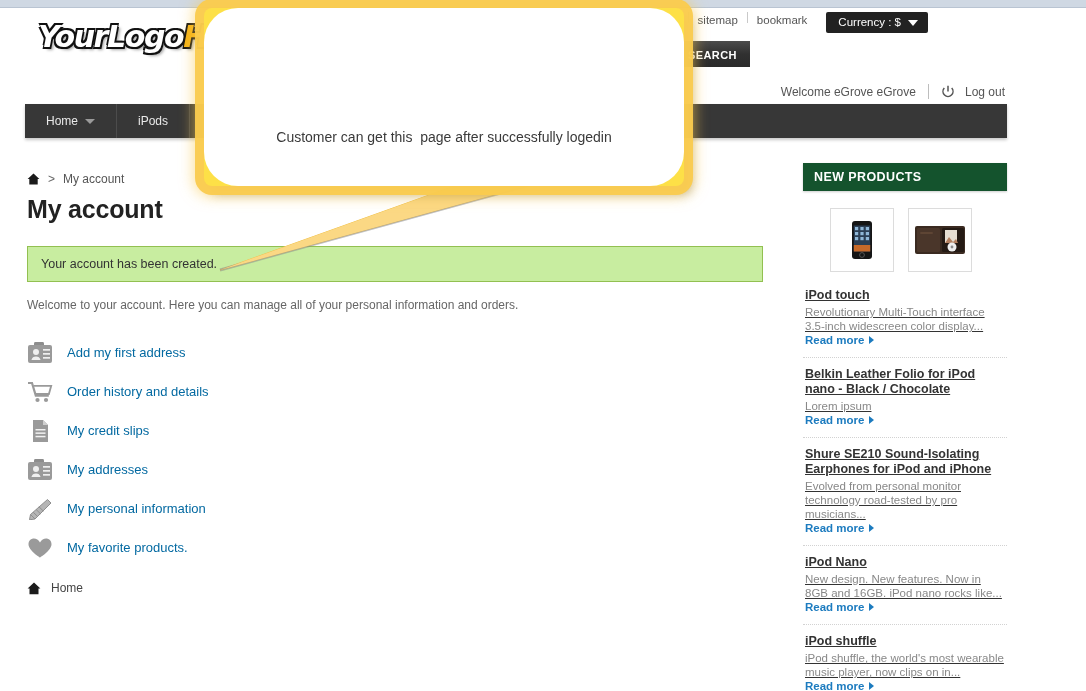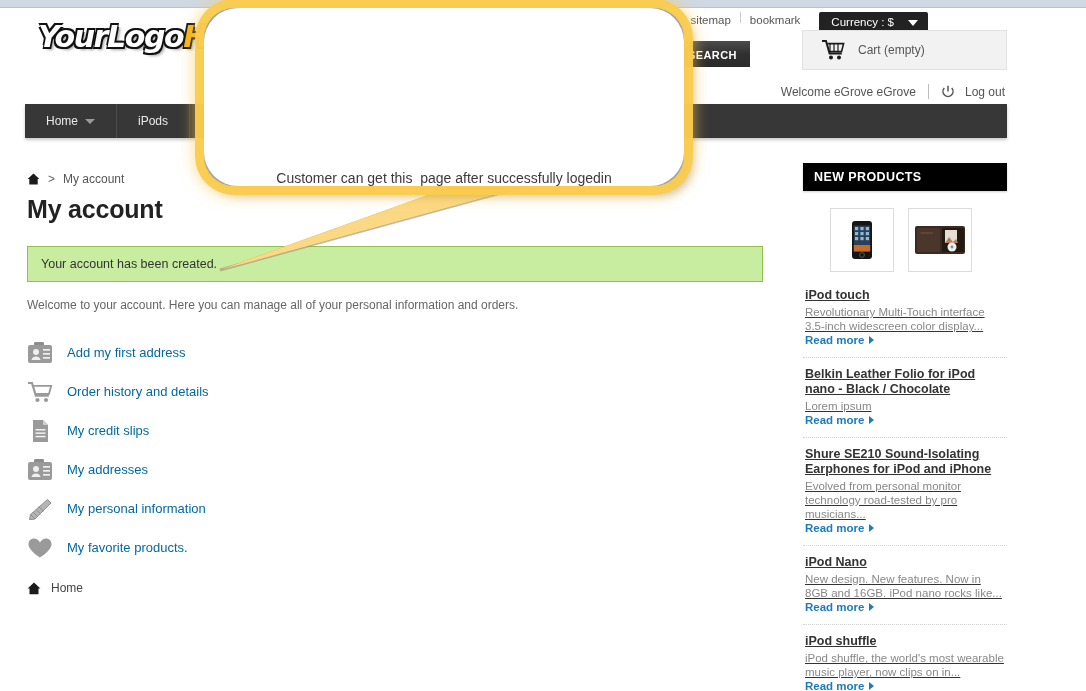--- a/index.html
+++ b/index.html
@@ -69,21 +69,21 @@
   }
   .currency-select {
     margin-left: 10px;
     background: #222222;
     color: #ffffff;
     font-size: 11.5px;
     padding: 4px 10px 4px 12px;
     border-radius: 2px;
     display: flex;
     align-items: center;
-    gap: 14px;
+    gap: 7px;
     cursor: pointer;
     line-height: 13px;
   }
   .caret-down {
     width: 0; height: 0;
     border-left: 5px solid transparent;
     border-right: 5px solid transparent;
     border-top: 6px solid #ffffff;
   }
 
@@ -288,21 +288,21 @@
   .home-link-row .label { font-size: 12px; color: #444; }
 
   
   .col-right {
     position: absolute;
     left: 803px;
     top: 3px;
     width: 204px;
   }
   .block-title {
-    background: #000000;
+    background: #14532d;
     color: #ffffff;
     font-size: 12.5px;
     font-weight: bold;
     letter-spacing: 0.4px;
     padding: 7px 11px;
     box-shadow: 0 1px 2px rgba(0,0,0,0.2);
   }
   .np-thumbs {
     display: flex;
     gap: 14px;
@@ -365,29 +365,29 @@
     pointer-events: none;
     z-index: 40;
   }
   .callout {
     position: absolute;
     left: 204px;
     top: 8px;
     width: 480px;
     height: 178px;
     box-sizing: border-box;
-    background: #a3a3a3;
-    border-radius: 30px;
+    background: #fde047;
+    border-radius: 8px;
     z-index: 50;
     box-shadow:
       0 0 0 9px rgba(250,203,78,0.95),
       0 0 14px 11px rgba(250,203,78,0.55),
       7px 8px 10px rgba(90,90,90,0.45);
     display: flex;
-    align-items: flex-end;
+    align-items: center;
     justify-content: center;
   }
   .callout-inner {
     position: absolute;
     left: 0; top: 0;
     width: 480px;
     height: 178px;
     border-radius: 34px;
     background:
       radial-gradient(120% 110% at 50% 50%, #ffffff 60%, #fff6dd 82%, #fbe1a0 100%);
@@ -427,34 +427,20 @@
 
     <div class="logo">
       <span class="part-a">YourLogo</span><span class="part-b">Here</span>
     </div>
 
     <div class="search-wrap">
       <input class="search-input" type="text" placeholder="" style="">
       <button class="search-button">SEARCH</button>
     </div>
 
-    <div class="cart-block">
-      <span>
-        <svg class="icon-svg" width="25" height="22" viewBox="0 0 25 22">
-          <path d="M1 2 h4 l3.6 12.4 h12.2" fill="none" stroke="#1b1b1b" stroke-width="2"></path>
-          <path d="M6.4 4.6 h16.2 l-2.1 8.0 h-12" fill="none" stroke="#1b1b1b" stroke-width="1.6"></path>
-          <line x1="9" y1="4.6" x2="9" y2="12.6" stroke="#1b1b1b" stroke-width="1.2"></line>
-          <line x1="13" y1="4.6" x2="13" y2="12.6" stroke="#1b1b1b" stroke-width="1.2"></line>
-          <line x1="17" y1="4.6" x2="17" y2="12.6" stroke="#1b1b1b" stroke-width="1.2"></line>
-          <circle cx="10" cy="18.6" r="2" fill="#1b1b1b"></circle>
-          <circle cx="18" cy="18.6" r="2" fill="#1b1b1b"></circle>
-        </svg>
-      </span>
-      <span class="cart-label">Cart (empty)</span>
-    </div>
 
     <div class="welcome-row">
       <span>Welcome eGrove eGrove</span>
       <span class="welcome-sep"></span>
       <span>
         <svg class="icon-svg" width="14" height="14" viewBox="0 0 14 14">
           <path d="M3.3 3.1 a5 5 0 1 0 7.4 0" fill="none" stroke="#555" stroke-width="1.5"></path>
           <line x1="7" y1="0.8" x2="7" y2="6.4" stroke="#555" stroke-width="1.5"></line>
         </svg>
       </span>

